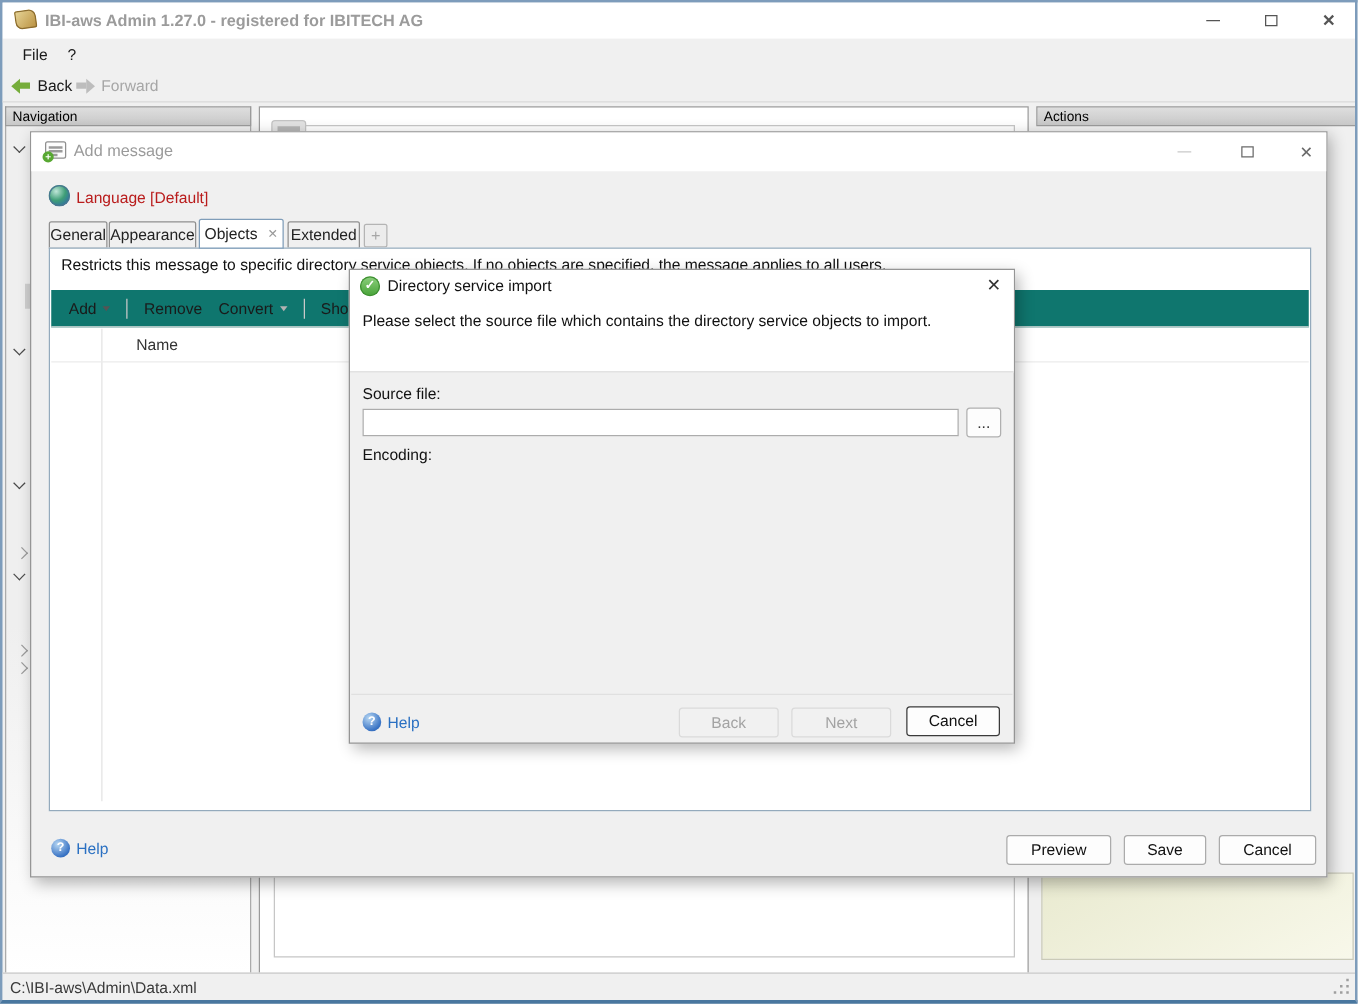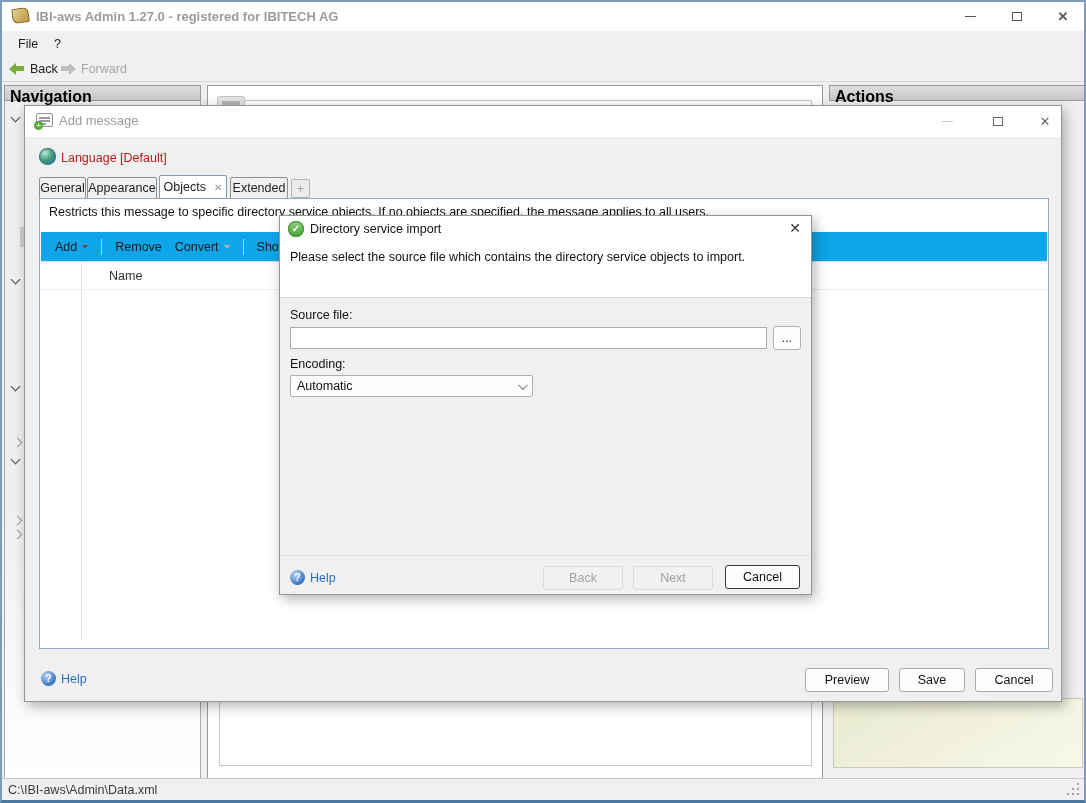--- a/index.html
+++ b/index.html
@@ -27,21 +27,21 @@
   .arr .head { position:absolute; top:0; width:0; height:0; border:6px solid transparent; }
   .arr .tail { position:absolute; top:3.5px; width:8px; height:5px; }
   .arr-left .head  { left:0; border-right:7px solid #76ad3b; border-left:0; }
   .arr-left .tail  { left:7px; background:#76ad3b; }
   .arr-right .head { right:0; border-left:7px solid #bdbdbd; border-right:0; }
   .arr-right .tail { right:7px; background:#bdbdbd; }
   .dim { color:#a6a6a6; }
 
   
   .panel-header { position:absolute; height:16px; background:linear-gradient(#dedede,#c8c8c8);
-                  border:1px solid #9b9b9b; font-weight:bold; font-size:16px; padding:2px 0 0 5px; color:#000; }
+                  border:1px solid #9b9b9b; font-weight:normal; font-size:11px; padding:2px 0 0 5px; color:#000; }
   .nav-panel  { position:absolute; left:2px; top:83px; width:197px; height:695px;
                 background:linear-gradient(#efefef 60%, #ffffff); border:1px solid #ababab; border-top:none; }
   .center-panel { position:absolute; left:205px; top:83px; width:616px; height:695px; background:#fff; border:1px solid #9a9a9a; }
   .center-handle { position:absolute; left:9px; top:10px; width:28px; height:15px; background:#e2e2e2;
                    border:1px solid #c3c3c3; border-radius:3px; }
   .center-handle i { position:absolute; left:4px; top:4px; width:18px; height:4px; background:#b5b5b5; display:block; }
   .center-inner { position:absolute; left:11px; top:14px; right:10px; bottom:13px; border:1px solid #c6c6c6; }
   .actions-panel { position:absolute; left:827px; top:83px; width:257px; height:695px; background:#f0f0f0; }
   .actions-note { position:absolute; left:4px; top:613px; width:250px; height:70px;
                   background:linear-gradient(150deg,#e9ead0,#f8f8ea); border:1px solid #cacab8; }
@@ -72,21 +72,21 @@
 
   .tab { position:absolute; top:71px; height:22px; background:#f0f0f0; border:1px solid #8f8f8f; border-radius:2px 2px 0 0;
          display:flex; align-items:center; justify-content:center; font-size:12.5px; color:#222; }
   .tab.active { top:69px; height:24px; background:#fff; border-color:#7f9db9; z-index:2; gap:8px; }
   .tab-x { color:#9a9a9a; font-size:10px; }
   .tab-plus { position:absolute; top:73px; height:19px; background:#ececec; border:1px solid #b4b4b4; border-radius:2px;
               color:#a6a6a6; display:flex; align-items:center; justify-content:center; font-size:13px; }
 
   .content { position:absolute; left:14px; top:92px; width:1010px; height:451px; background:#fff; border:1px solid #94aabc; }
   .content-desc { position:absolute; left:9px; top:6px; color:#111; white-space:nowrap; }
-  .toolstrip { position:absolute; left:1px; right:1px; top:33px; height:30px; background:#0ea5e9; border-bottom:1px solid #e0e0e0;
+  .toolstrip { position:absolute; left:1px; right:1px; top:33px; height:30px; background:#0f766e; border-bottom:1px solid #e0e0e0;
                display:flex; align-items:center; padding-left:14px; gap:13px; }
   .ts-item { display:flex; align-items:center; gap:5px; color:#1a1a1a; }
   .ts-sep { width:1px; height:16px; background:#c9c9c9; }
   .tri { width:0; height:0; border-left:3.5px solid transparent; border-right:3.5px solid transparent; border-top:4px solid #555; }
   .tri.dim2 { border-top-color:#b3b3b3; }
   .col-sep { position:absolute; left:41px; top:64px; width:1px; height:378px; background:#e3e3e3; }
   .hdr-row { position:absolute; left:1px; right:1px; top:64px; height:27px; border-bottom:1px solid #ececec; }
   .hdr-name { position:absolute; left:68px; top:6px; color:#333; }
 
   .btn { position:absolute; height:24px; background:#fdfdfd; border:1px solid #ababab; border-radius:3px;
@@ -290,24 +290,20 @@
       <span class="imp-desc">Please select the source file which contains the directory service objects to import.</span>
     </div>
 
     <span class="field-label" style="left:10px;top:92px">Source file:</span>
     <input class="text-input" style="left: 10px; top: 111px; width: 477px;" value="">
     <div class="browse-btn" style="left:493px;top:110px">
         <span>...</span>
       </div>
 
     <span class="field-label" style="left:10px;top:141px">Encoding:</span>
-    <div class="select" style="left:10px;top:159px">
-      <span>Automatic</span>
-      <i class="sel-chev"></i>
-    </div>
 
     <div class="imp-sep"></div>
     <span class="help-link" style="left:10px;top:354px">
       <span class="help-ico">
           <span>?</span>
         </span>
       <span>Help</span>
     </span>
     <div class="btn disabled" style="left:263px;top:350px;width:80px">
         <span>Back</span>

